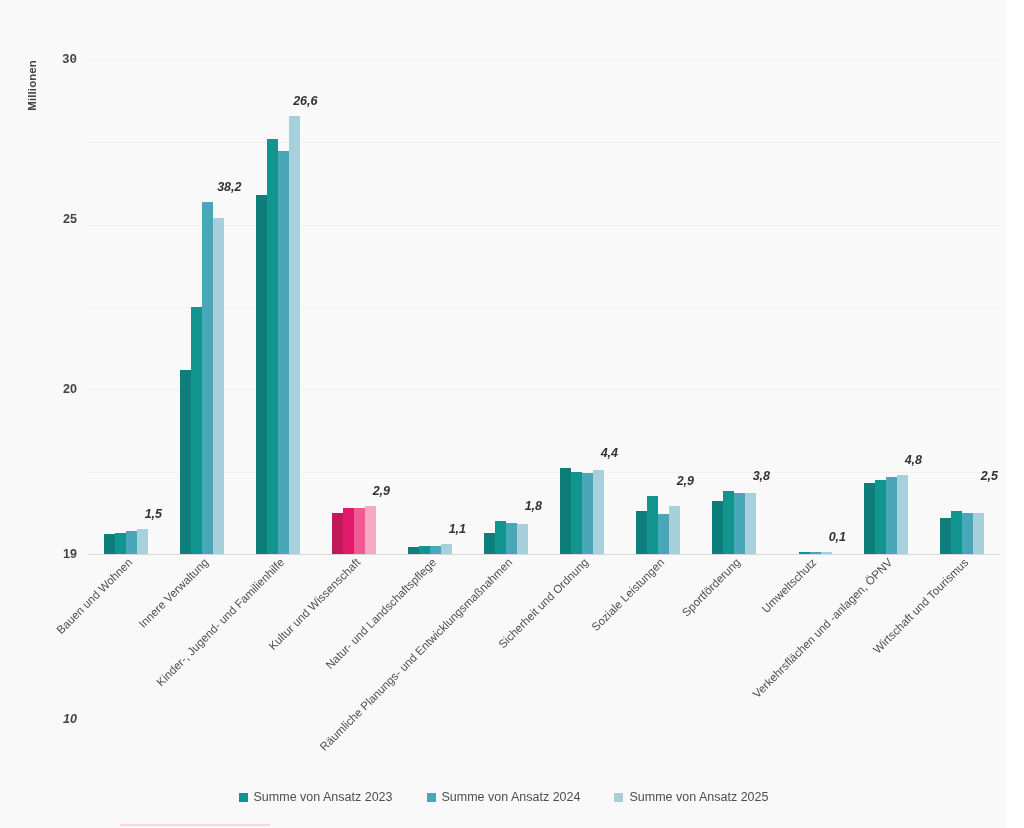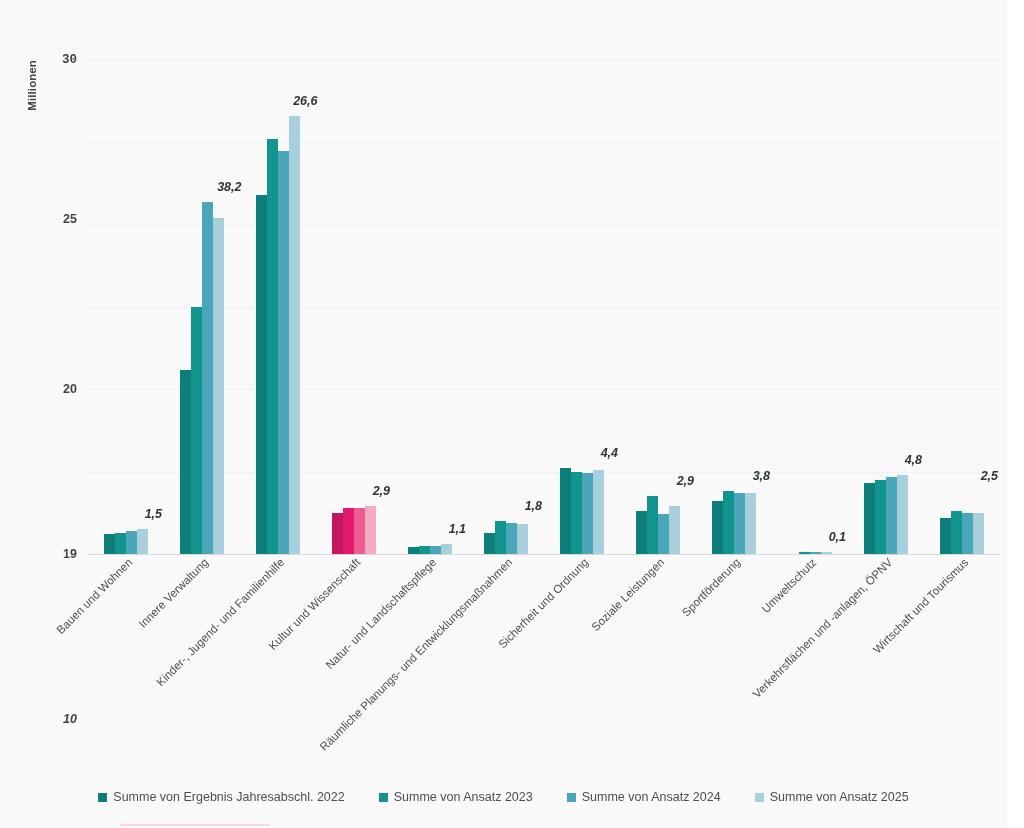--- a/index.html
+++ b/index.html
@@ -315,24 +315,20 @@
       <div class="xlabel" style="left: 494px;"><span>Sicherheit und Ordnung</span></div>
       <div class="xlabel" style="left: 570px;"><span>Soziale Leistungen</span></div>
       <div class="xlabel" style="left: 646px;"><span>Sportförderung</span></div>
       <div class="xlabel" style="left: 722px;"><span>Umweltschutz</span></div>
       <div class="xlabel" style="left: 798px;"><span>Verkehrsflächen und -anlagen, ÖPNV</span></div>
       <div class="xlabel" style="left: 874px;"><span>Wirtschaft und Tourismus</span></div>
     </div>
 
   <div id="legend">
       <div class="legend-item">
-        <span class="legend-swatch" style="background: rgb(13, 126, 122);"></span>
-        <span>Summe von Ergebnis Jahresabschl. 2022</span>
-      </div>
-      <div class="legend-item">
         <span class="legend-swatch" style="background: rgb(18, 148, 143);"></span>
         <span>Summe von Ansatz 2023</span>
       </div>
       <div class="legend-item">
         <span class="legend-swatch" style="background: rgb(74, 167, 186);"></span>
         <span>Summe von Ansatz 2024</span>
       </div>
       <div class="legend-item">
         <span class="legend-swatch" style="background: rgb(168, 207, 220);"></span>
         <span>Summe von Ansatz 2025</span>

